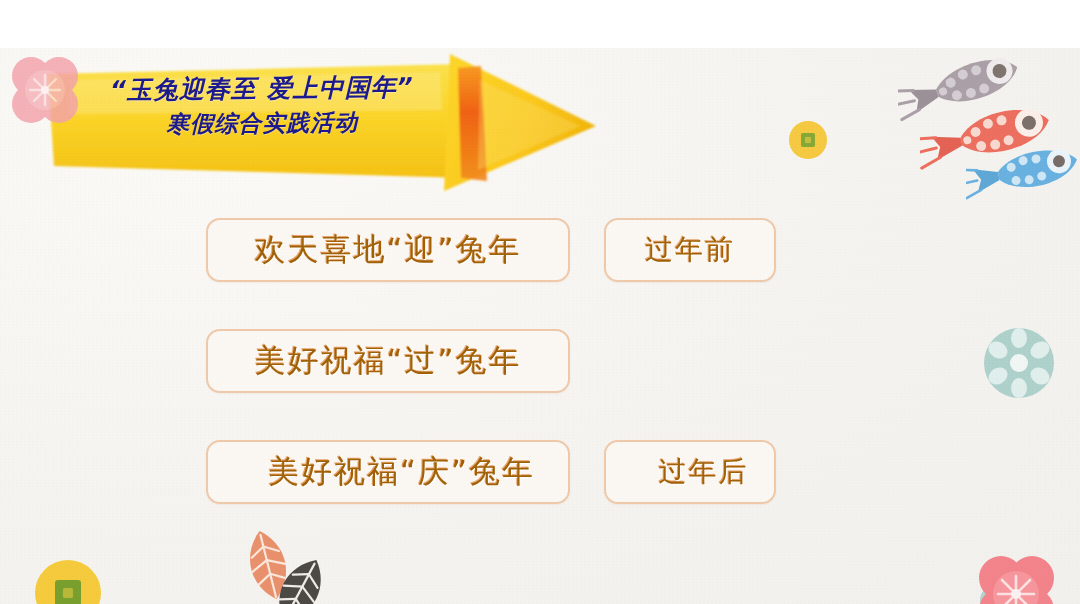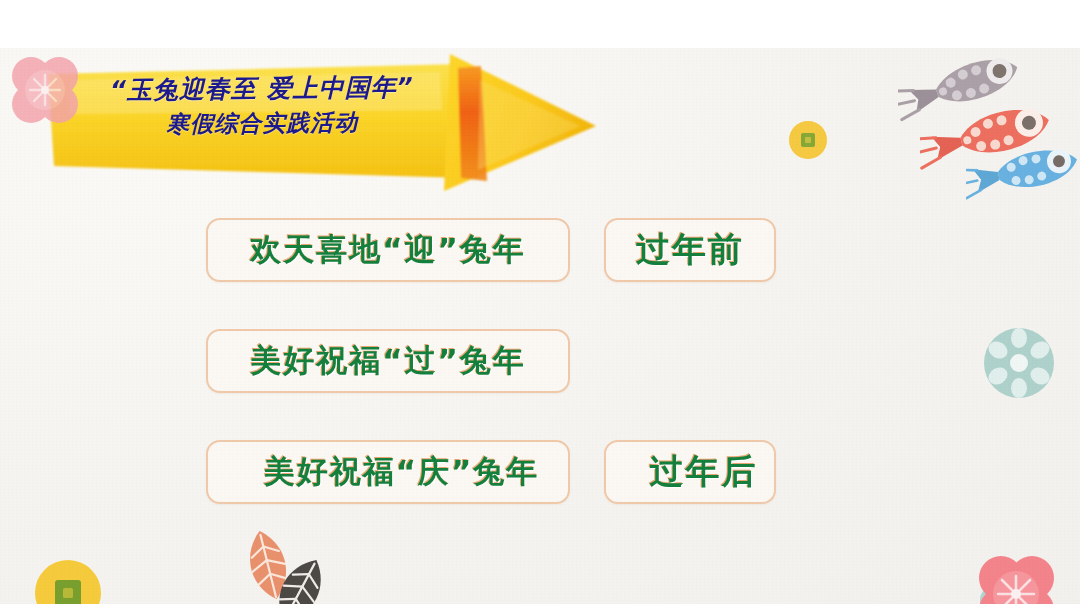--- a/index.html
+++ b/index.html
@@ -65,33 +65,33 @@
     border: 2px solid #efc9aa;
     border-radius: 14px;
     background: #fbf8f4;
     display: flex;
     align-items: center;
     justify-content: center;
     box-shadow: 0 1px 2px rgba(190,150,120,0.10);
   }
   .box-label {
     font-family: "DejaVu Sans", "Liberation Sans", sans-serif;
-    font-weight: bold;
-    color: #15803d;
+    font-weight: normal;
+    color: #a16207;
     letter-spacing: 2px;
     white-space: nowrap;
     text-shadow:
       1px 1px 0 #ffffff,
       -1px -1px 0 #e8a670,
       0 0 1px #e8a670;
   }
   .box-left  { left: 206px; width: 364px; height: 64px; }
   .box-right { left: 604px; width: 172px; height: 64px; }
   .box-left .box-label  { font-size: 31px; }
-  .box-right .box-label { font-size: 34px; }
+  .box-right .box-label { font-size: 28px; }
   .row1 { top: 170px; }
   .row2 { top: 281px; }
   .row3 { top: 392px; padding-left: 27px; }
 
   
   .deco { position: absolute; pointer-events: none; }
 </style>
 </head>
 <body>
 

